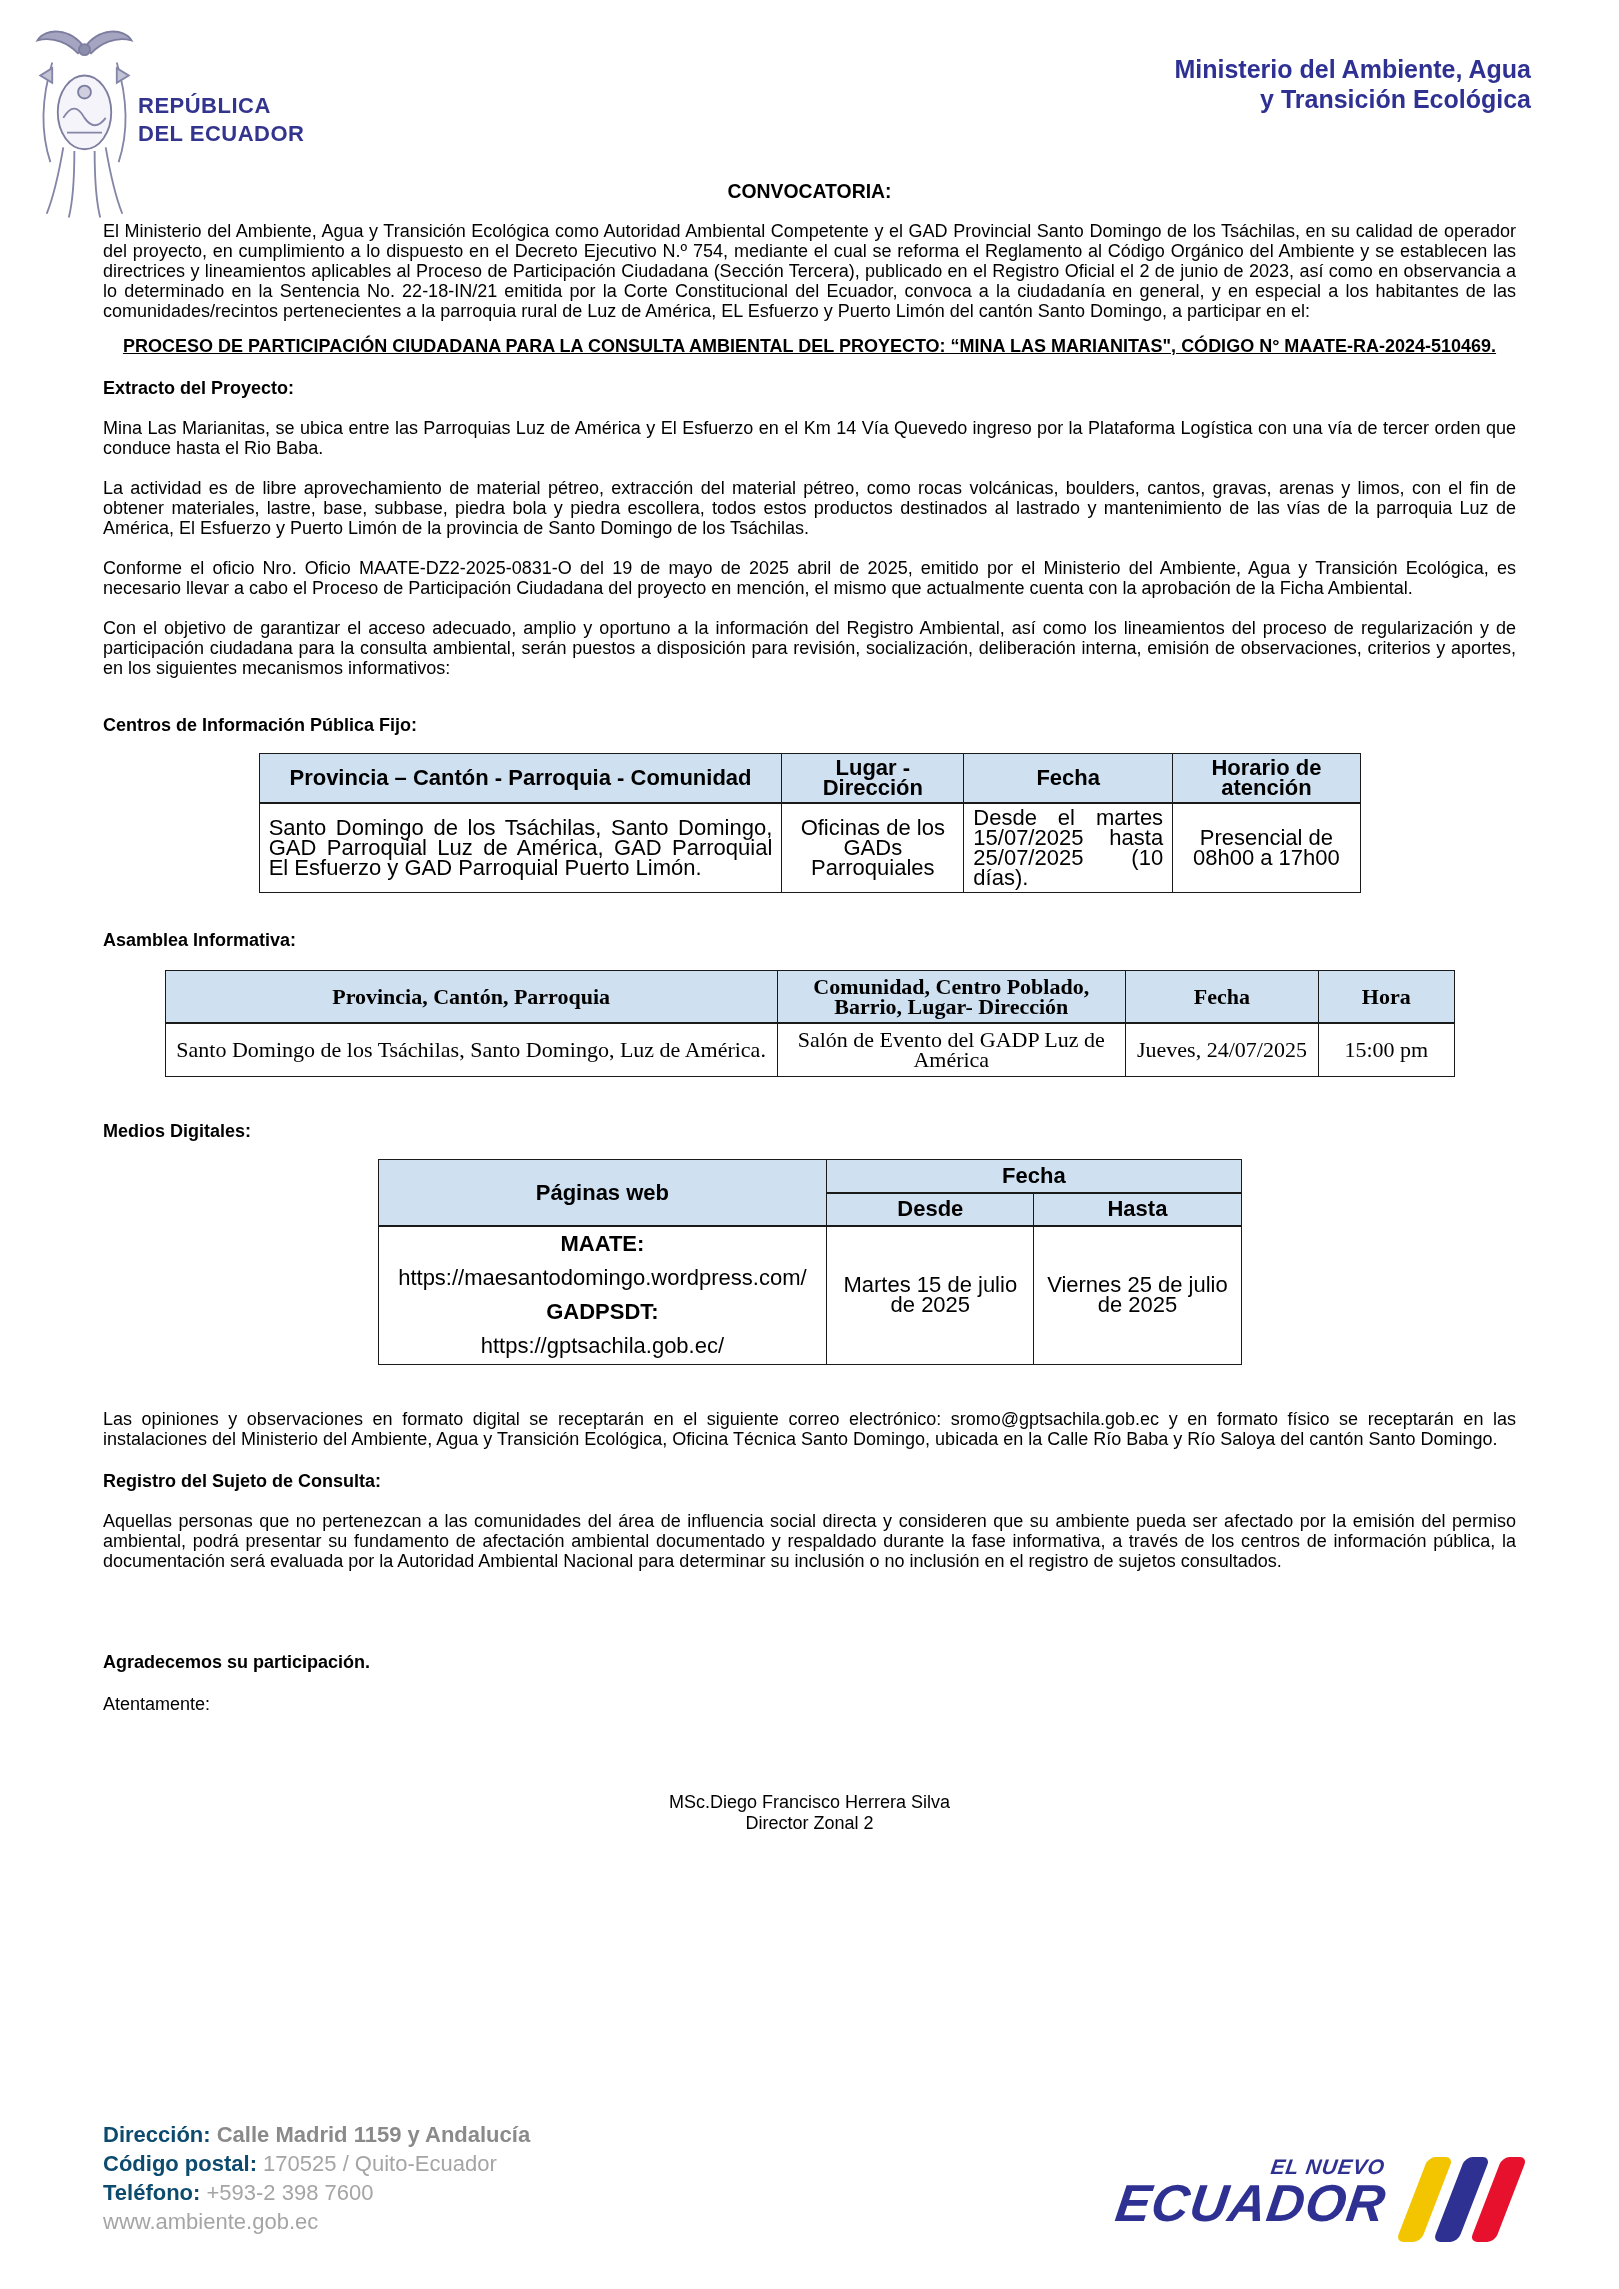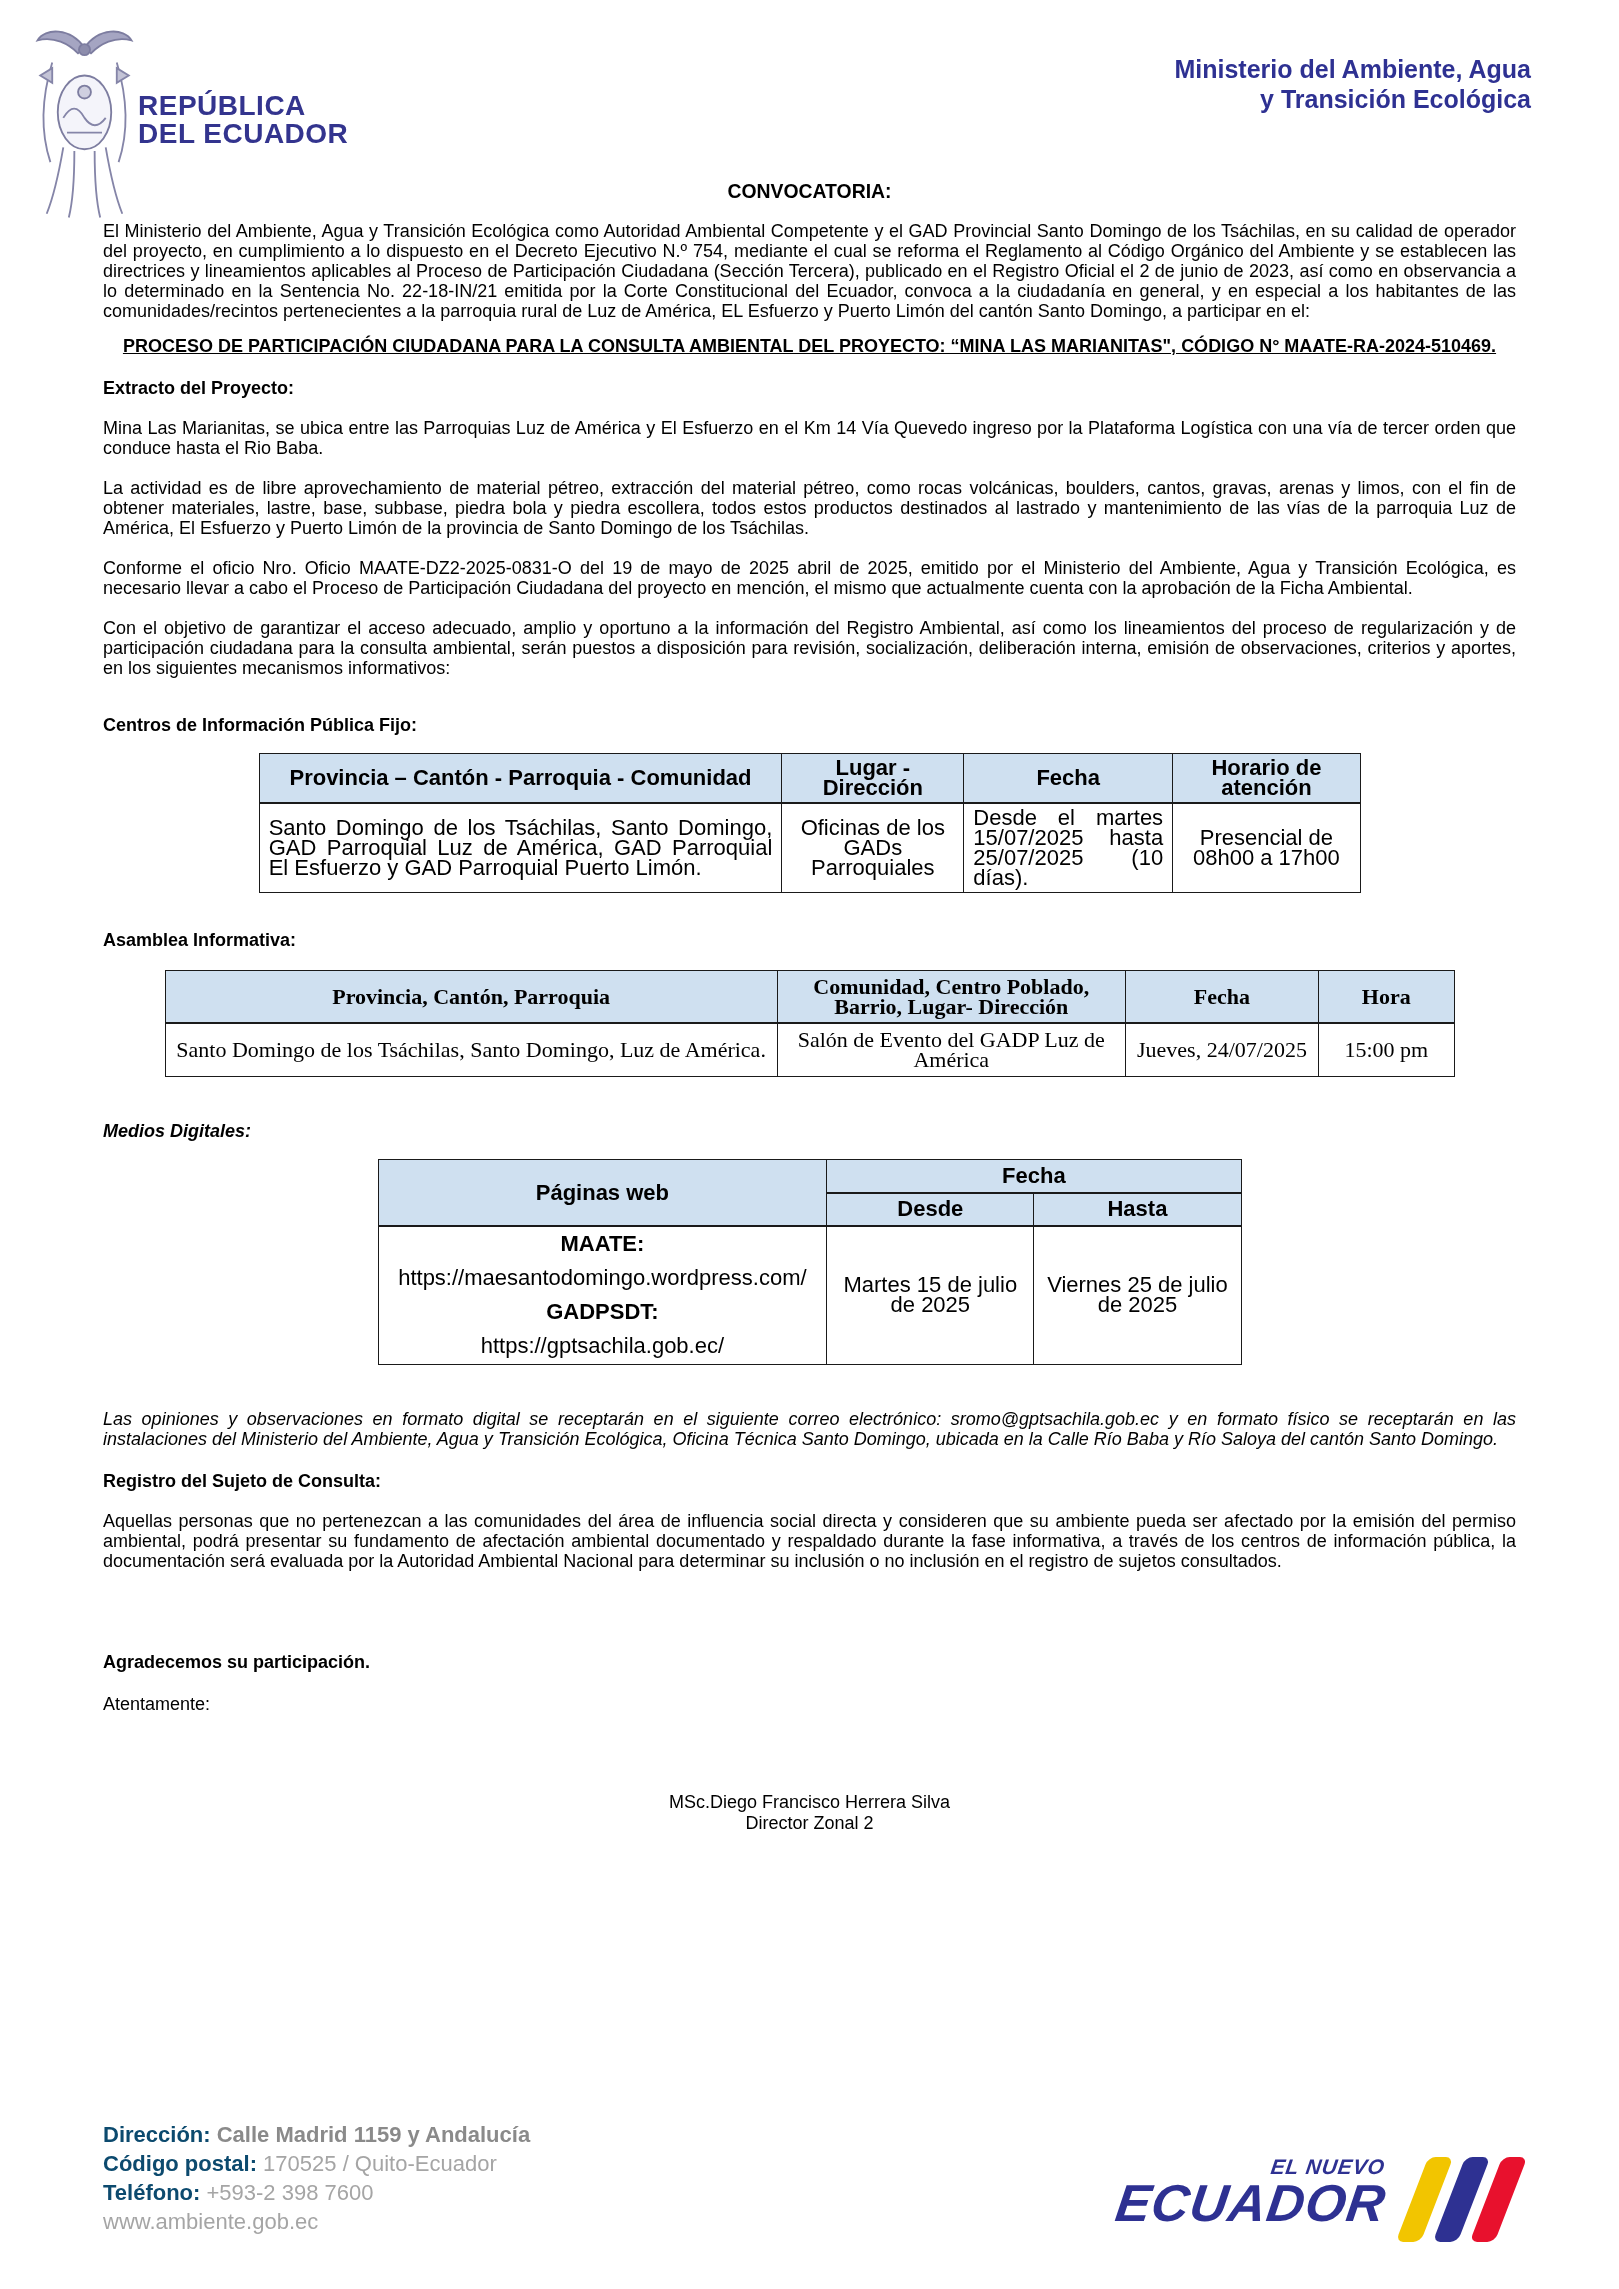--- a/index.html
+++ b/index.html
@@ -10,40 +10,40 @@
     background:#ffffff;
     font-family:"Liberation Sans", sans-serif;
     color:#000;
     overflow:hidden;
     margin:0 auto;
   }
   
   .crest{position:absolute;left:29.5px;top:22px;}
   .republic-text{
     position:absolute;left:138px;top:92px;
-    font-weight:bold;font-size:28px;line-height:28px;
+    font-weight:bold;font-size:22px;line-height:28px;
     color:#33348e;letter-spacing:0.5px;
   }
   .ministry-text{
     position:absolute;right:89px;top:54px;
     text-align:right;font-weight:bold;font-size:25px;line-height:30px;
     color:#2e3192;
   }
   
   .content{position:absolute;left:103px;top:0;width:1413px;font-size:18px;line-height:20px;}
   .doc-title{margin-top:181px;text-align:center;font-weight:bold;font-size:19.4px;}
   p{margin:0;text-align:justify;}
   .p-gap{margin-top:20px;}
   .process-heading{
     margin-top:14.8px;text-align:center;font-weight:bold;
     text-decoration:underline;padding:0 5.5px;
   }
   .section-heading{font-weight:bold;margin-top:22px;text-align:left;}
   .mt-lg{margin-top:37px;}
-  .mt-xl{margin-top:44px;font-style:italic;}
+  .mt-xl{margin-top:44px;}
   
   table{border-collapse:collapse;font-size:22px;line-height:20px;}
   th,td{border:1.8px solid #1a1a1a;padding:3.7px 9.2px;vertical-align:middle;}
   th{background:#cfe0f0;font-weight:bold;text-align:center;border-bottom-width:2.8px;}
   .tbl-centros{width:1102px;margin:18.5px auto 0 auto;}
   .tbl-centros col.c1{width:47.5%;} .tbl-centros col.c2{width:16.5%;}
   .tbl-centros col.c3{width:19%;}  .tbl-centros col.c4{width:17%;}
   .tbl-centros th{height:37px;}
   .tbl-centros td{height:81px;}
   .tbl-asamblea{width:1290px;margin:20px auto 0 auto;font-family:Liberation Serif, serif;}

